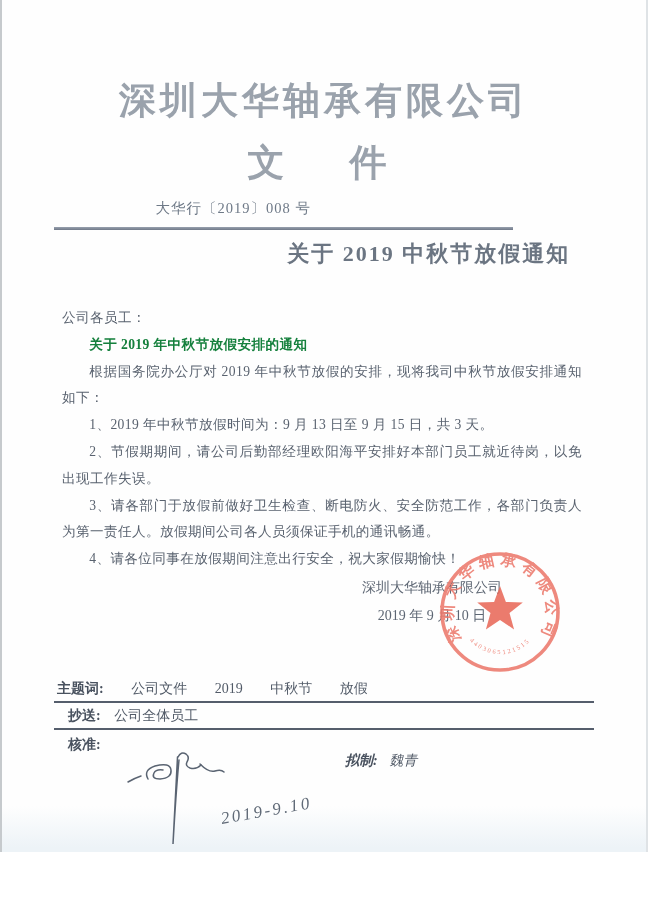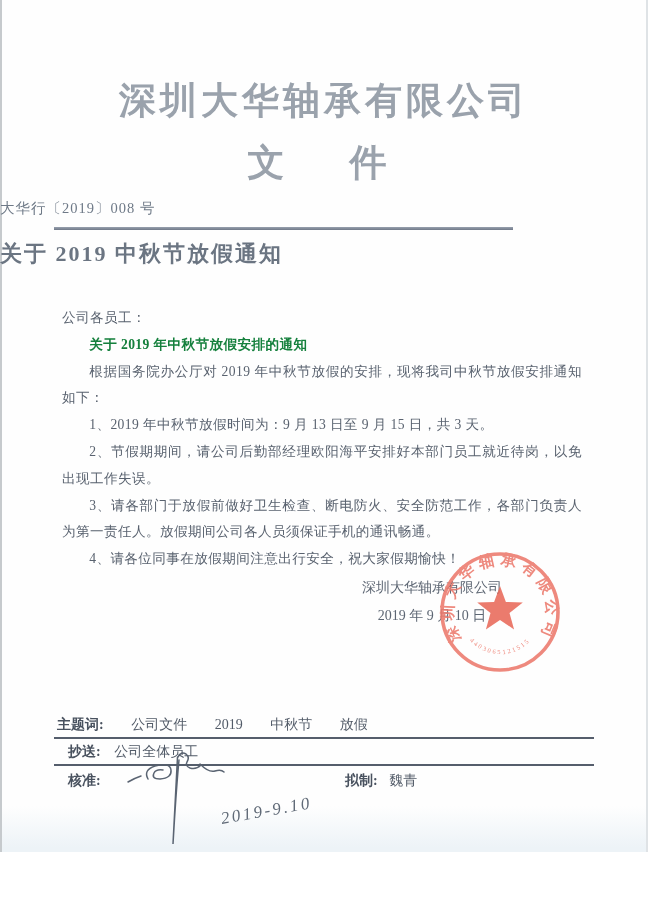--- a/index.html
+++ b/index.html
@@ -20,29 +20,29 @@
     text-align:center; font-size:37px; font-weight:600;
     letter-spacing:4px; color:#9aa2ac; white-space:nowrap;
   }
   .letterhead-sub {
     position:absolute; top:138px; left:0; width:100%;
     text-align:center; font-size:37px; font-weight:600;
     letter-spacing:14px; color:#9aa2ac;
   }
   .doc-number {
     position:absolute; top:199px; left:0; width:72%;
-    text-align:left; font-size:14.5px; color:#6e7987; letter-spacing:1px;font-family:Liberation Serif, serif;
+    text-align:center; font-size:14.5px; color:#6e7987; letter-spacing:1px;font-family:Liberation Serif, serif;
   }
   .red-rule {
     position:absolute; top:227px; left:54px; width:459px; height:3px;
     background:linear-gradient(180deg,#98a1ae, #6f7888);
   }
   .subject-title {
     position:absolute; top:239px; left:0; width:88%;
-    text-align:left; font-size:22px; font-weight:bold;
+    text-align:right; font-size:22px; font-weight:bold;
     color:#6b7582; letter-spacing:2px;
   }
 
   .doc-body {
     position:absolute; top:305px; left:62px; width:520px;
     font-size:13.6px; line-height:26.8px; text-align:justify;
     color:#59626f; letter-spacing:0.4px;
   }
   .doc-body .salutation { text-indent:0; }
   .doc-body .headline   { text-indent:2em; font-weight:bold; color:#15803d; }
@@ -56,29 +56,29 @@
 
   .seal { position:absolute; left:436px; top:548px; width:128px; height:128px; z-index:3; opacity:0.88; }
 
   .footer-table {
     position:absolute; top:676px; left:54px; width:540px;
     font-size:14px; color:#525b68; z-index:2;
   }
   .ft-row { position:relative; }
   .ft-row.bordered { border-bottom:2px solid #555e6c; }
   .ft-label { font-weight:bold; color:#49525f; }
-  .row-keywords { height:27px; line-height:25px; padding-left:3px;margin-top:36px; }
+  .row-keywords { height:27px; line-height:25px; padding-left:3px; }
   .row-keywords .kw { margin-left:24px; }
   .row-keywords .kw:first-of-type { margin-left:16px; }
   .row-issuer { height:29px; line-height:28px; padding-left:14px; }
   .row-issuer .print-date { position:absolute; left:284px; top:0; }
   .row-cc { height:27px; line-height:26px; padding-left:14px; }
   .row-cc .cc-value { margin-left:10px; }
   .row-approve { height:32px; line-height:30px; padding-left:14px; }
-  .row-approve .draft { position:absolute; left:291px; top:0; }
+  .row-approve .draft { position:absolute; left:291px; top:16px;font-style:italic; }
   .row-approve .drafter { margin-left:8px; font-weight:normal; color:#525b68; }
 
   .handwriting { position:absolute; left:110px; top:748px; width:230px; height:130px; z-index:1; }
 </style>
 </head>
 <body>
 
 <div class="page">
   <div class="scan-edge-left"></div>
   <div class="scan-edge-right"></div>

